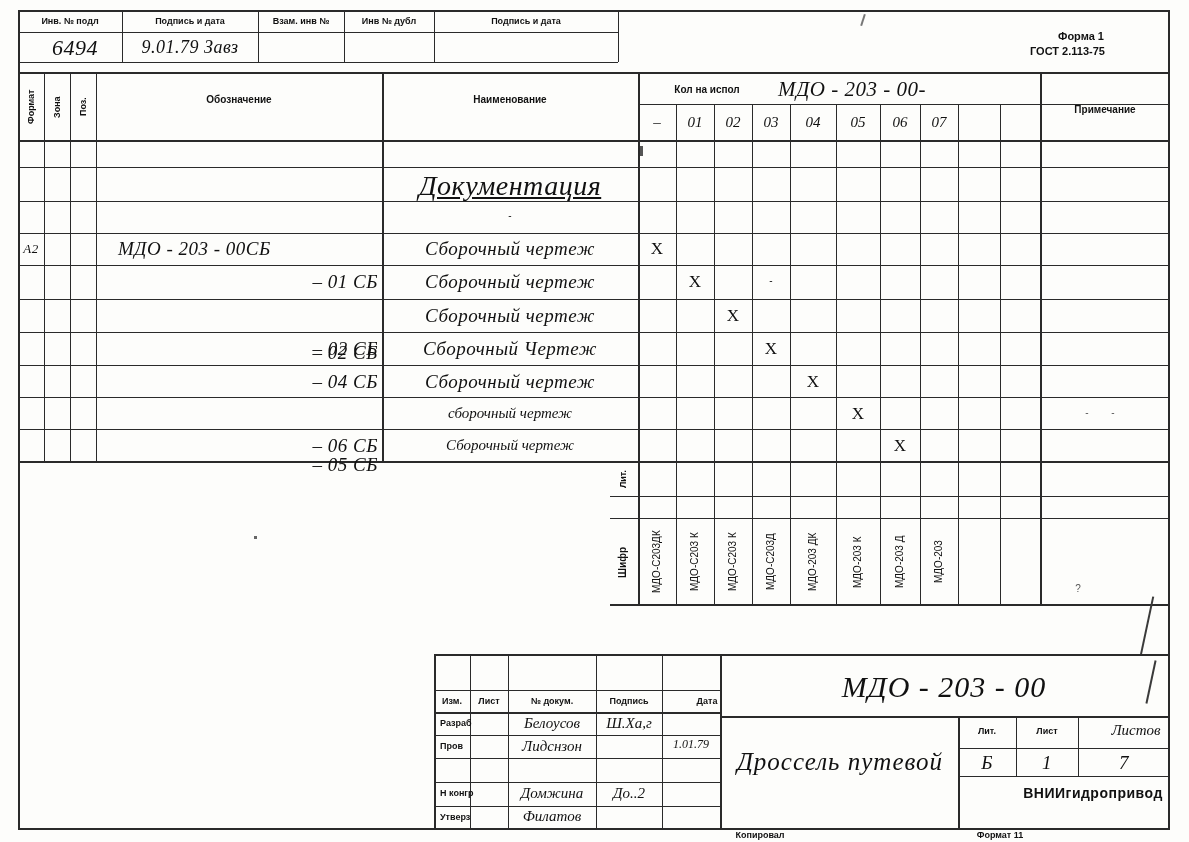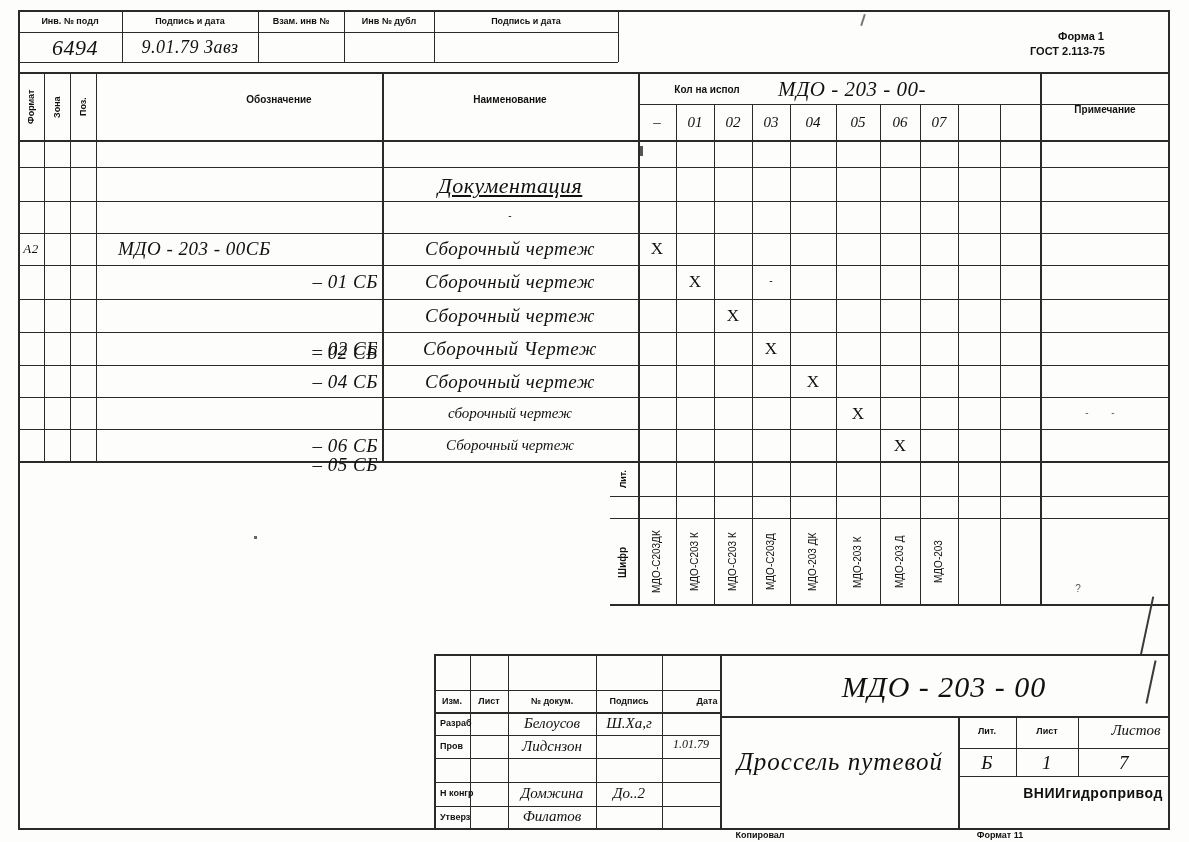--- a/index.html
+++ b/index.html
@@ -84,36 +84,36 @@
   <div class="ln v" style="left:836px;top:104px;height:500px;"></div>
   <div class="ln v" style="left:880px;top:104px;height:500px;"></div>
   <div class="ln v" style="left:920px;top:104px;height:500px;"></div>
   <div class="ln v" style="left:958px;top:104px;height:500px;"></div>
   <div class="ln v" style="left:1000px;top:104px;height:500px;"></div>
   <div class="ln v2" style="left:1040px;top:72px;height:532px;"></div>
 
   <div class="cell tiny bold rot" style="left:22px;top:78px;width:20px;height:58px;">Формат</div>
   <div class="cell tiny bold rot" style="left:48px;top:78px;width:20px;height:58px;">Зона</div>
   <div class="cell tiny bold rot" style="left:74px;top:78px;width:20px;height:58px;">Поз.</div>
-  <div class="cell small bold" style="left:98px;top:90px;width:282px;height:20px;padding-left:40px;">Обозначение</div>
+  <div class="cell small bold" style="left:98px;top:90px;width:282px;height:20px;">Обозначение</div>
   <div class="cell small bold" style="left:384px;top:90px;width:252px;height:20px;">Наименование</div>
   <div class="cell small bold" style="left:642px;top:80px;width:130px;height:20px;">Кол  на  испол</div>
   <div class="cell hw" style="left:778px;top:76px;width:250px;height:26px;justify-content:flex-start;font-size:21px;">МДО - 203 - 00-</div>
   <div class="cell small bold" style="left:1042px;top:100px;width:126px;height:20px;">Примечание</div>
 
   <div class="cell hw-s" style="left:640px;top:108px;width:34px;height:30px;">–</div>
   <div class="cell hw-s" style="left:678px;top:108px;width:34px;height:30px;">01</div>
   <div class="cell hw-s" style="left:716px;top:108px;width:34px;height:30px;">02</div>
   <div class="cell hw-s" style="left:754px;top:108px;width:34px;height:30px;">03</div>
   <div class="cell hw-s" style="left:792px;top:108px;width:42px;height:30px;">04</div>
   <div class="cell hw-s" style="left:838px;top:108px;width:40px;height:30px;">05</div>
   <div class="cell hw-s" style="left:882px;top:108px;width:36px;height:30px;">06</div>
   <div class="cell hw-s" style="left:922px;top:108px;width:34px;height:30px;">07</div>
 
-  <div class="cell hw ul" style="left:384px;top:172px;width:252px;height:28px;font-size:22px;">Документация</div>
+  <div class="cell hw ul" style="left:384px;top:172px;width:252px;height:28px;font-size:28px;">Документация</div>
   <div class="cell small" style="left:384px;top:203px;width:252px;height:26px;">-</div>
 
   <div class="cell hw" style="left:20px;top:236px;width:22px;height:26px;font-size:13px;">A2</div>
   <div class="cell hw" style="left:100px;top:234px;width:278px;height:29px;justify-content:flex-start;padding-left:18px;">МДО - 203 - 00СБ</div>
   <div class="cell hw" style="left:384px;top:234px;width:252px;height:29px;">Сборочный чертеж</div>
   <div class="cell x" style="left:640px;top:234px;width:34px;height:29px;">X</div>
 
   <div class="cell hw" style="left:100px;top:267px;width:278px;height:29px;justify-content:flex-end;padding-right:6px;">– 01 СБ</div>
   <div class="cell hw" style="left:384px;top:267px;width:252px;height:29px;">Сборочный  чертеж</div>
   <div class="cell x" style="left:678px;top:267px;width:34px;height:29px;">X</div>

